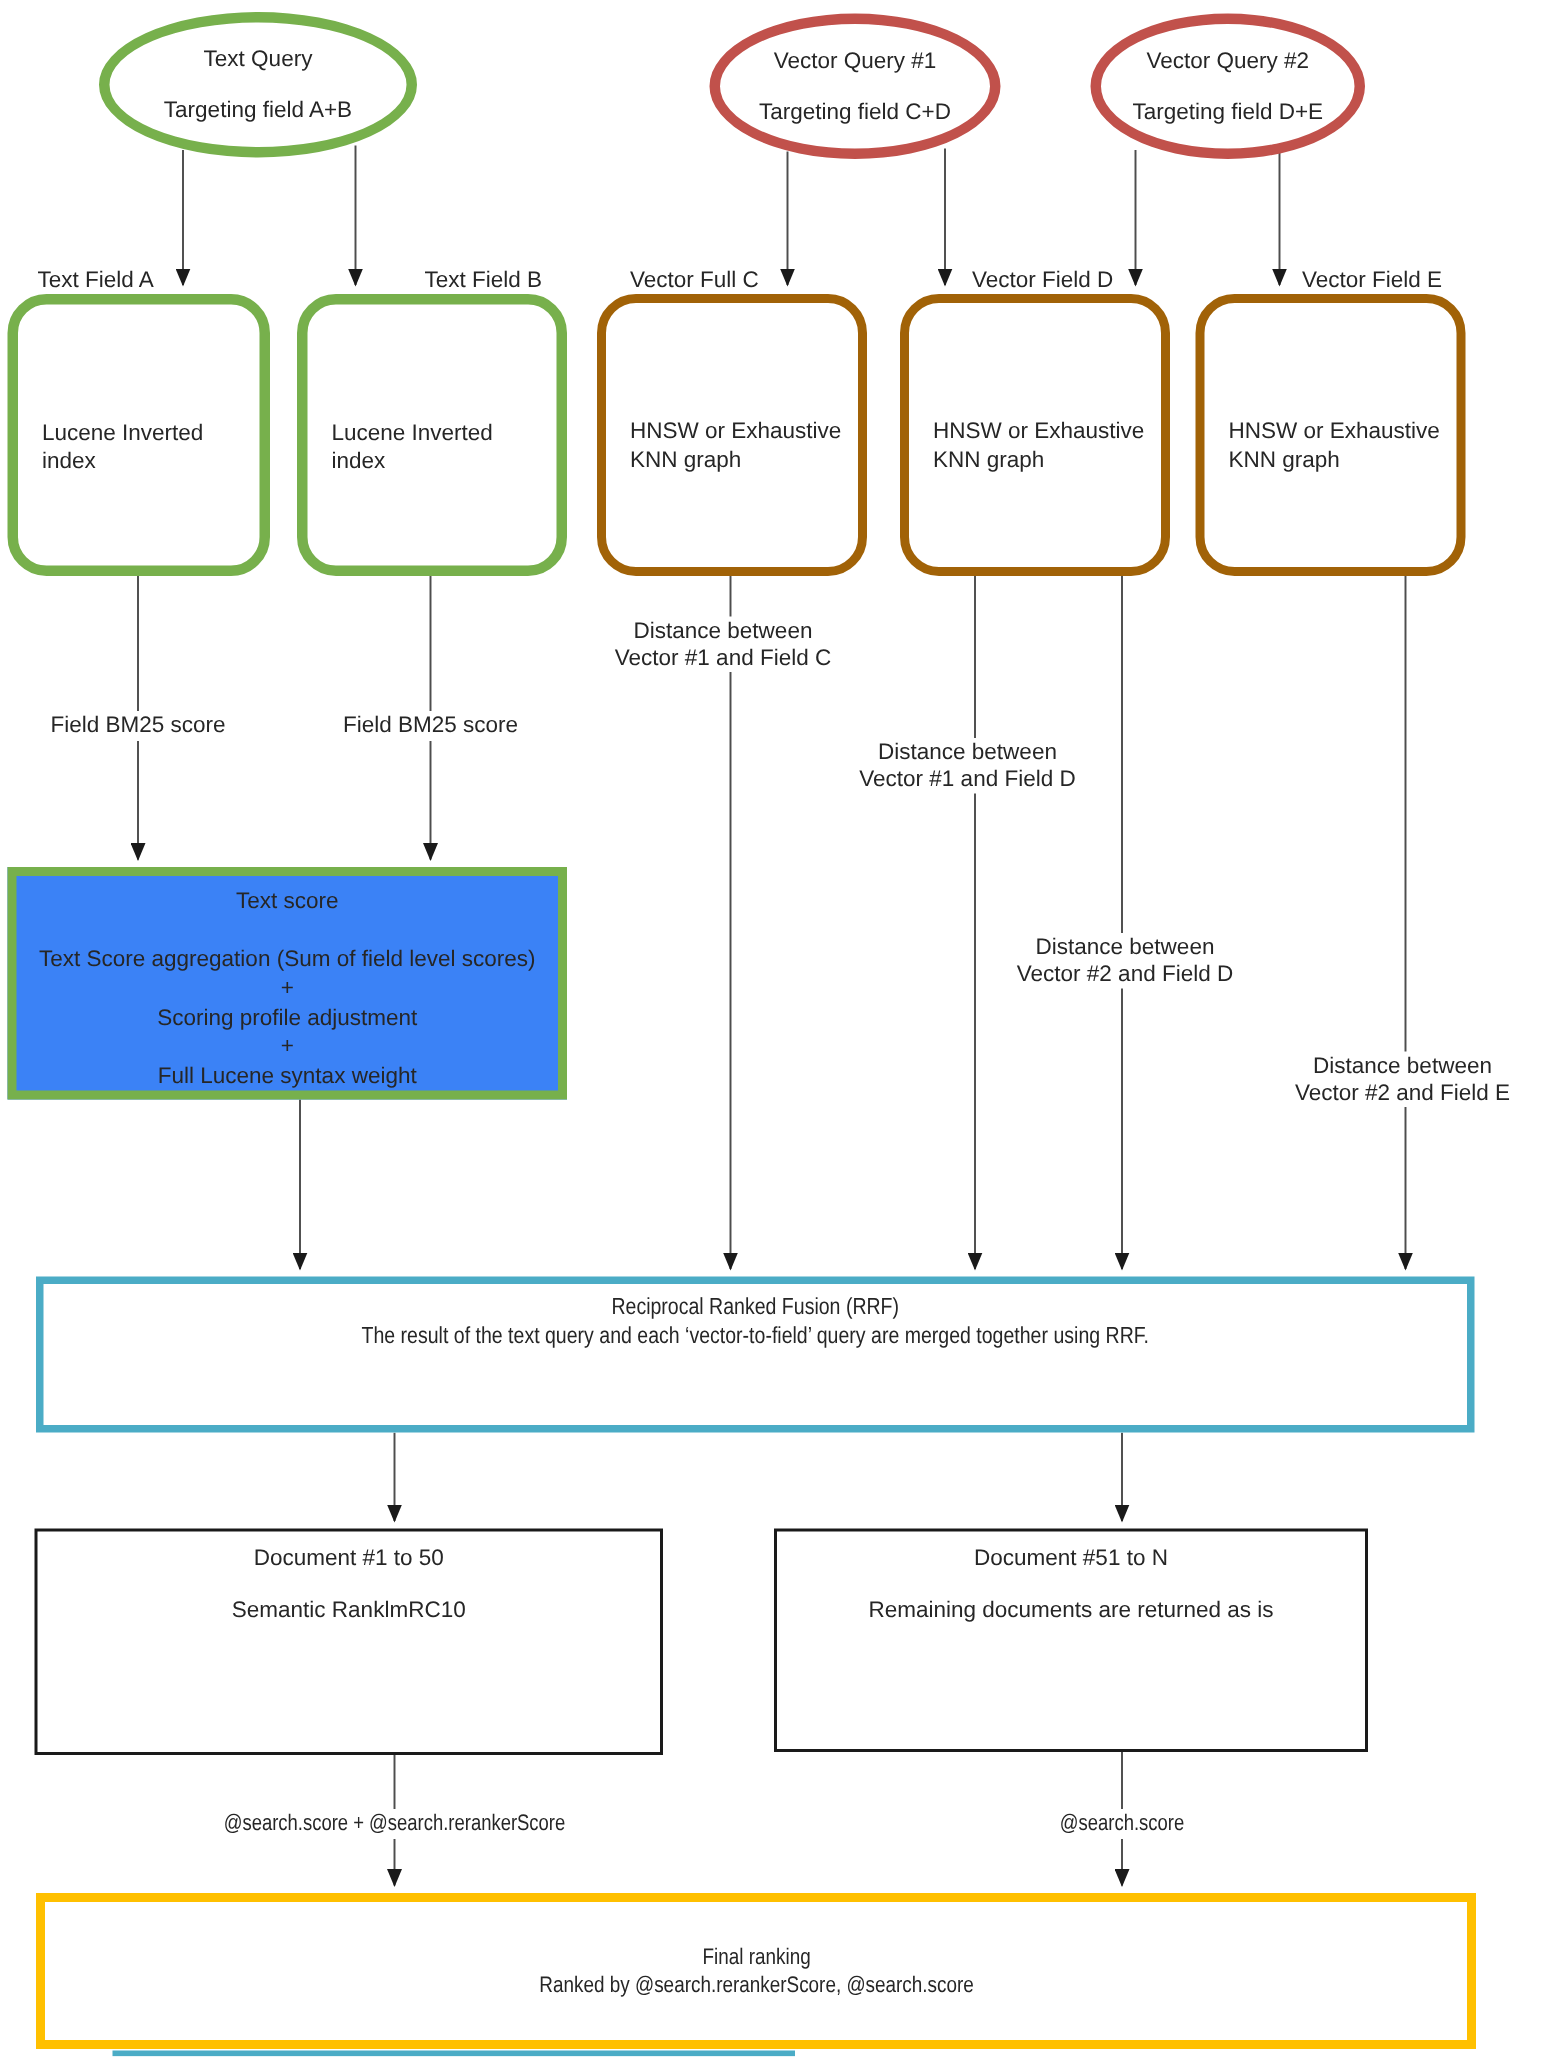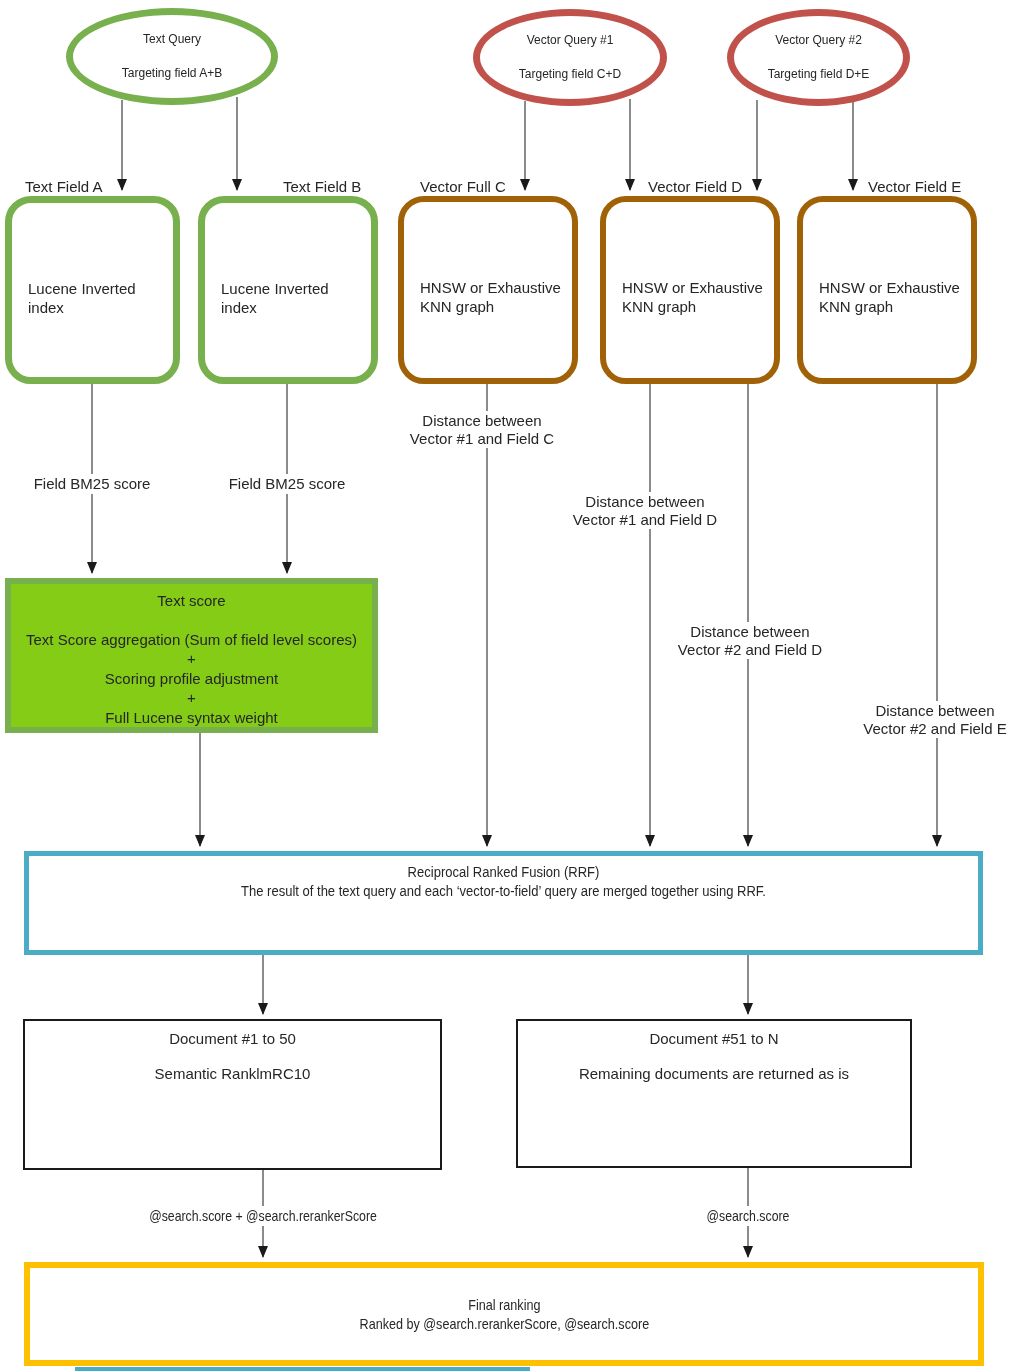--- a/index.html
+++ b/index.html
@@ -13,21 +13,21 @@
     overflow: hidden;
   }
   svg.wires { position:absolute; left:0; top:0; z-index:0; }
 
   
   .ellipse {
     position:absolute; z-index:1;
     border-radius:50%;
     background:#fff;
     display:flex; flex-direction:column; align-items:center; justify-content:center;
-    gap:17px; text-align:left; font-size:12px; line-height:17px;
+    gap:17px; text-align:left; font-size:15px; line-height:17px;
     box-sizing:border-box;
   }
   .ellipse.green { border:7px solid #77B04C; }
   .ellipse.red   { border:7px solid #C1514B; }
   .q-text  { left:66px;  top:8px; width:212px; height:97px; }
   .q-vec1  { left:473px; top:9px; width:194px; height:97px; }
   .q-vec2  { left:727px; top:9px; width:183px; height:97px; }
 
   
   .fieldbox {
@@ -55,21 +55,21 @@
     position:absolute; z-index:2;
     background:#fff; font-size:15px; line-height:17.5px;
     text-align:center; white-space:nowrap; padding:1px 4px;
     transform:translateX(-50%);
   }
   .edge-label.condensed { transform:translateX(-50%) scaleX(0.82); }
 
   
   .score-box {
     position:absolute; z-index:1; left:5px; top:578px; width:373px; height:155px;
-    border:6px solid #77B04C; background:#84cc16; box-sizing:border-box;
+    border:6px solid #77B04C; background:#3b82f6; box-sizing:border-box;
     text-align:center; font-size:15px; line-height:19.5px;
     padding-top:7px;
   }
   .score-box .title { margin-bottom:19px; }
 
   
   .rrf-box {
     position:absolute; z-index:1; left:24px; top:851px; width:959px; height:104px;
     border:5px solid #4BACC6; background:#fff; box-sizing:border-box;
     text-align:center; font-size:15.5px; line-height:19px; padding-top:6px;

